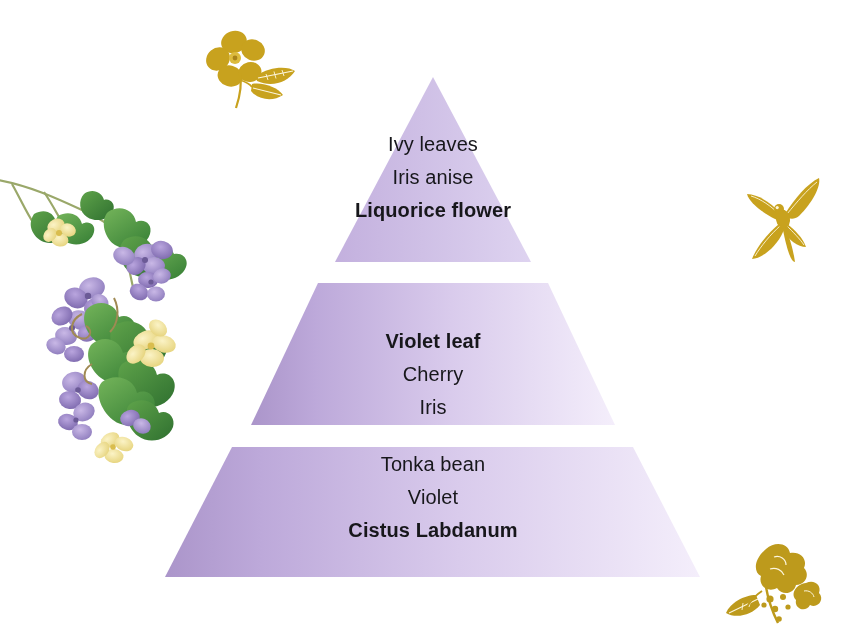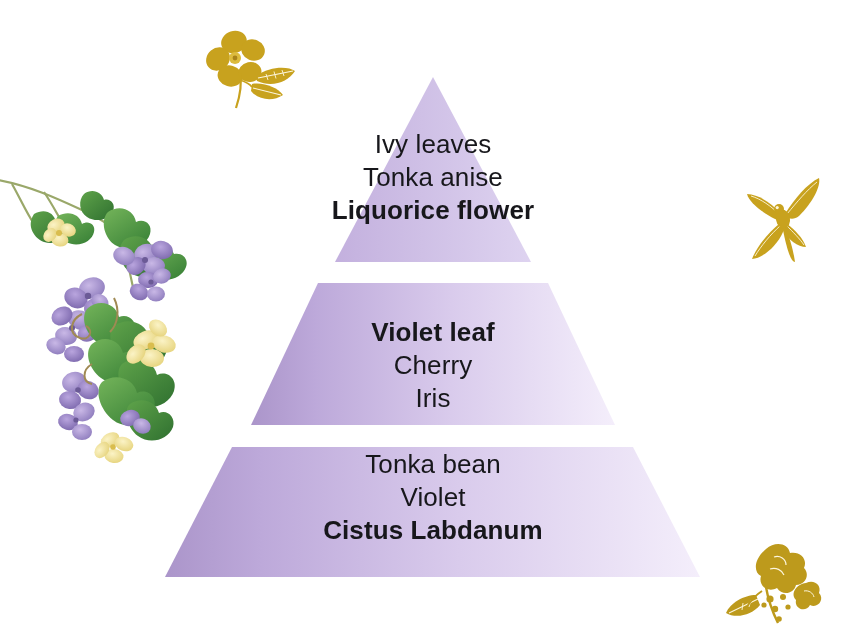--- a/index.html
+++ b/index.html
@@ -33,35 +33,35 @@
     width: 866px;
     height: 644px;
     pointer-events: none;
   }
 
   .tier-text {
     position: absolute;
     width: 866px;
     text-align: center;
     color: #17171b;
-    font-size: 26px;
+    font-size: 20px;
     line-height: 33px;
     letter-spacing: 0.1px;
     white-space: nowrap;
   }
   .tier-text .note {
     display: block;
   }
   .tier-text .note.bold {
     font-weight: bold;
     text-align: center;
   }
 
   #tier-top-text   { top: 128px; }
-  #tier-mid-text   { top: 316px; }
+  #tier-mid-text   { top: 325px; }
   #tier-base-text  { top: 448px; }
 
   
   .deco {
     position: absolute;
   }
 
   #deco-flower-topleft {
     left: 196px;
     top: 22px;
@@ -110,21 +110,21 @@
 
       <polygon points="433,77 531,262 335,262" fill="url(#tierGradTop)"></polygon>
 
       <polygon points="318,283 548,283 615,425 251,425" fill="url(#tierGrad)"></polygon>
 
       <polygon points="232,447 633,447 700,577 165,577" fill="url(#tierGrad)"></polygon>
     </svg>
 
     <div class="tier-text" id="tier-top-text">
       <span class="note">Ivy leaves</span>
-      <span class="note">Tonka anise</span>
+      <span class="note">Iris anise</span>
       <span class="note bold">Liquorice flower</span>
     </div>
 
     <div class="tier-text" id="tier-mid-text">
       <span class="note bold">Violet leaf</span>
       <span class="note">Cherry</span>
       <span class="note">Iris</span>
     </div>
 
     <div class="tier-text" id="tier-base-text">

